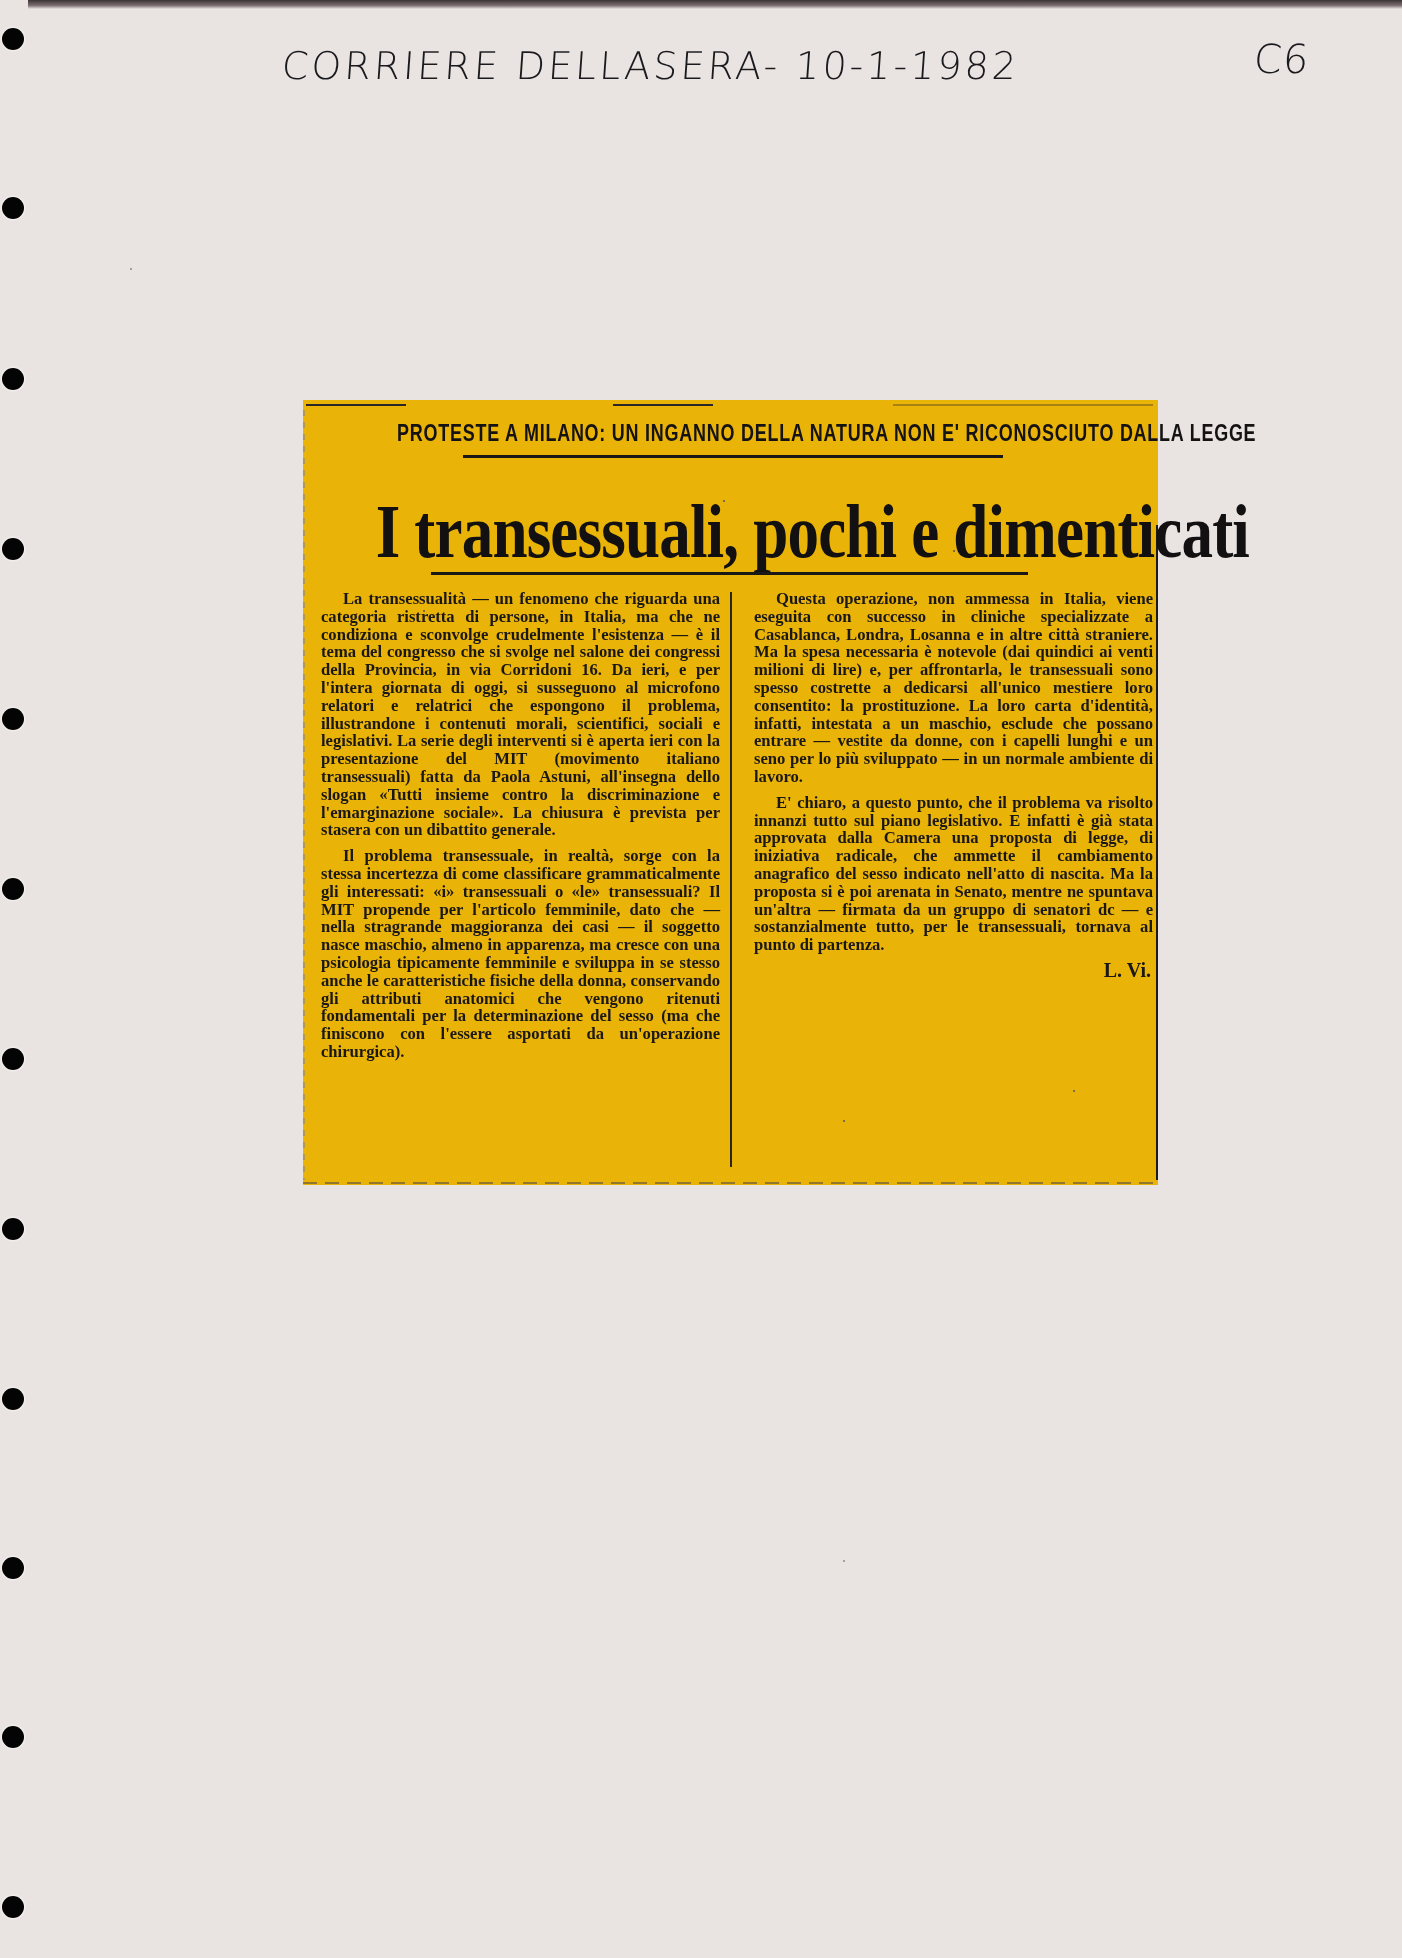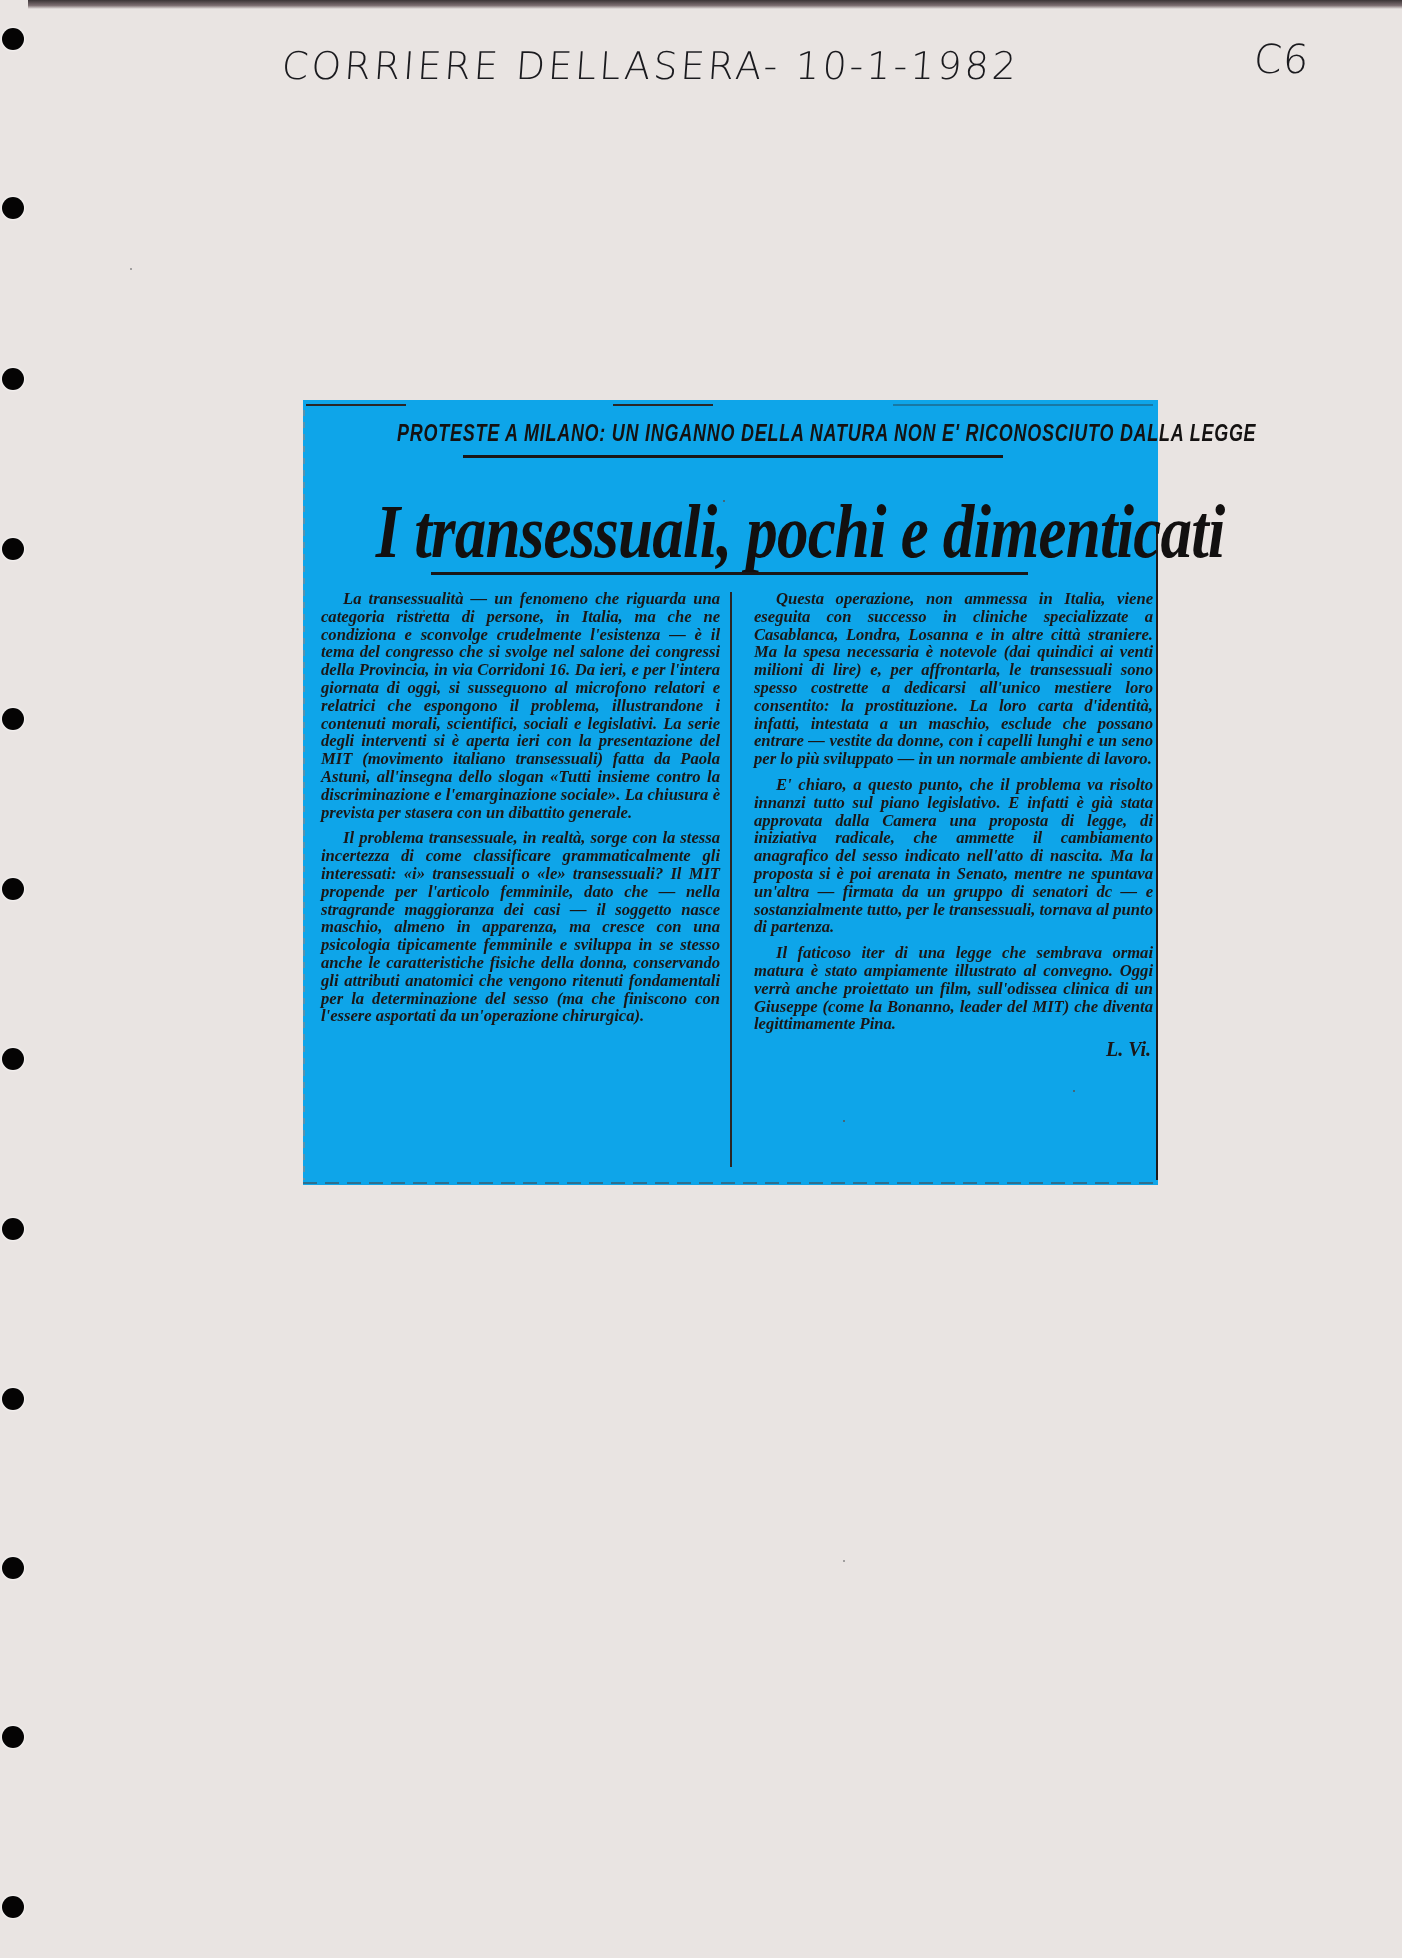--- a/index.html
+++ b/index.html
@@ -49,22 +49,21 @@
       top: 36px;
       font-size: 40px;
       letter-spacing: 1px;
     }
     .clipping {
       position: absolute;
       left: 303px;
       top: 400px;
       width: 855px;
       height: 785px;
-      background: #0ea5e9;
-      font-style: italic;
+      background: #eab308;
     }
     .clip-top-rule {
       position: absolute;
       left: 3px;
       top: 4px;
       width: 100px;
       height: 2px;
       background: #2a2626;
     }
     .clip-top-rule.r2 { left: 310px; width: 100px; }
@@ -222,21 +221,20 @@
 
   <div class="columns">
     <div class="column col-left">
       <p>La transessualità — un fenomeno che riguarda una categoria ristretta di persone, in Italia, ma che ne condiziona e sconvolge crudelmente l'esistenza — è il tema del congresso che si svolge nel salone dei congressi della Provincia, in via Corridoni 16. Da ieri, e per l'intera giornata di oggi, si susseguono al microfono relatori e relatrici che espongono il problema, illustrandone i contenuti morali, scientifici, sociali e legislativi. La serie degli interventi si è aperta ieri con la presentazione del MIT (movimento italiano transessuali) fatta da Paola Astuni, all'insegna dello slogan «Tutti insieme contro la discriminazione e l'emarginazione sociale». La chiusura è prevista per stasera con un dibattito generale.</p>
       <p>Il problema transessuale, in realtà, sorge con la stessa incertezza di come classificare grammaticalmente gli interessati: «i» transessuali o «le» transessuali? Il MIT propende per l'articolo femminile, dato che — nella stragrande maggioranza dei casi — il soggetto nasce maschio, almeno in apparenza, ma cresce con una psicologia tipicamente femminile e sviluppa in se stesso anche le caratteristiche fisiche della donna, conservando gli attributi anatomici che vengono ritenuti fondamentali per la determinazione del sesso (ma che finiscono con l'essere asportati da un'operazione chirurgica).</p>
     </div>
     <div class="col-divider"></div>
     <div class="column col-right">
       <p>Questa operazione, non ammessa in Italia, viene eseguita con successo in cliniche specializzate a Casablanca, Londra, Losanna e in altre città straniere. Ma la spesa necessaria è notevole (dai quindici ai venti milioni di lire) e, per affrontarla, le transessuali sono spesso costrette a dedicarsi all'unico mestiere loro consentito: la prostituzione. La loro carta d'identità, infatti, intestata a un maschio, esclude che possano entrare — vestite da donne, con i capelli lunghi e un seno per lo più sviluppato — in un normale ambiente di lavoro.</p>
       <p>E' chiaro, a questo punto, che il problema va risolto innanzi tutto sul piano legislativo. E infatti è già stata approvata dalla Camera una proposta di legge, di iniziativa radicale, che ammette il cambiamento anagrafico del sesso indicato nell'atto di nascita. Ma la proposta si è poi arenata in Senato, mentre ne spuntava un'altra — firmata da un gruppo di senatori dc — e sostanzialmente tutto, per le transessuali, tornava al punto di partenza.</p>
-      <p>Il faticoso iter di una legge che sembrava ormai matura è stato ampiamente illustrato al convegno. Oggi verrà anche proiettato un film, sull'odissea clinica di un Giuseppe (come la Bonanno, leader del MIT) che diventa legittimamente Pina.</p>
       <div class="signature">L. Vi.</div>
     </div>
   </div>
 
   <div class="clip-bottom-rule"></div>
 
   <div class="speck" style="left:120px;top:210px"></div>
   <div class="speck" style="left:420px;top:100px"></div>
   <div class="speck" style="left:650px;top:150px"></div>
   <div class="speck" style="left:540px;top:720px"></div>

